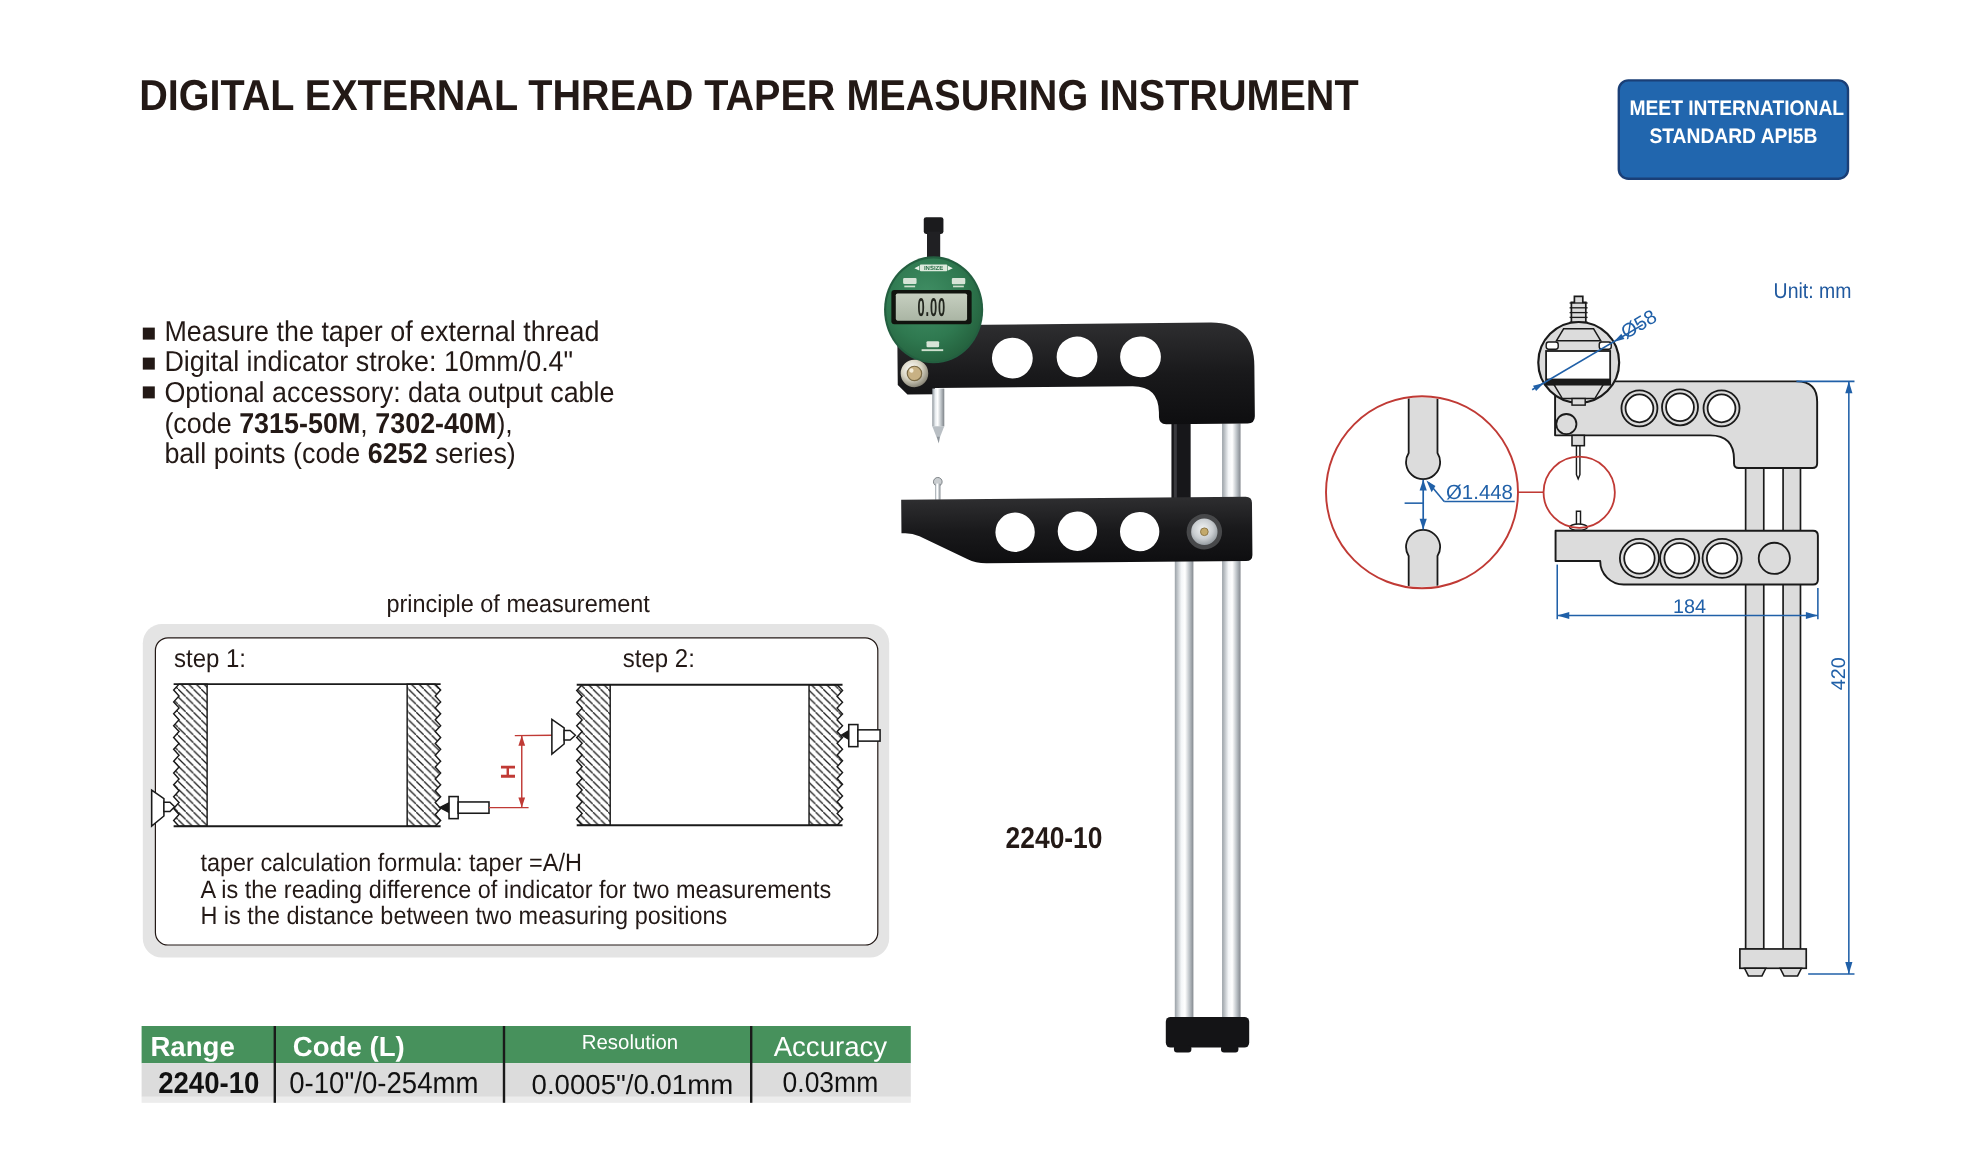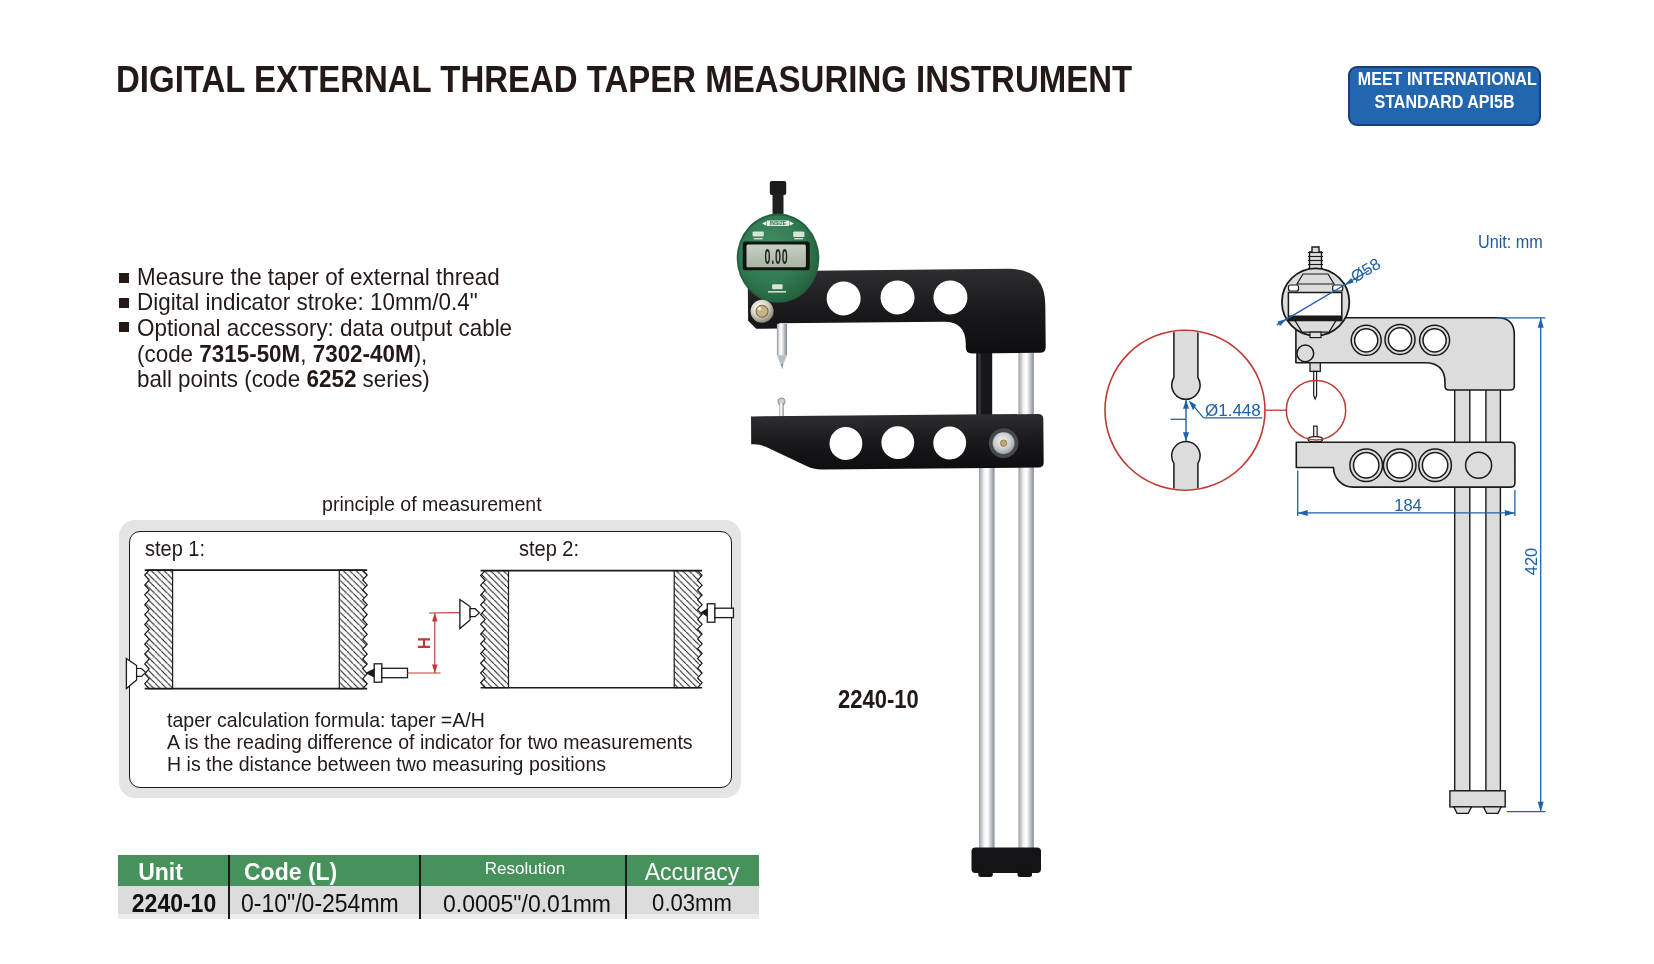--- a/index.html
+++ b/index.html
@@ -2,21 +2,21 @@
 <html><head><meta charset="utf-8"><style>
 html,body{margin:0;padding:0}
 #page{position:relative;width:1654px;height:964px;background:#fff;font-family:"Liberation Sans",sans-serif;overflow:hidden}
 .abs{position:absolute}
 </style></head>
 <body>
 <div id="page">
 
 <div class="abs" id="title" style="left:115.5px;top:59px;font-size:36px;font-weight:bold;color:#231916;white-space:nowrap;transform:scaleX(0.916);transform-origin:0 0">DIGITAL EXTERNAL THREAD TAPER MEASURING INSTRUMENT</div>
 
-<div class="abs" style="left:1348px;top:66px;width:193px;height:60px;background:#2166ae;border:2px solid #1a3f77;border-radius:9px;box-sizing:border-box;color:#fff;font-weight:bold;text-align:center;line-height:23px;padding-top:0">
+<div class="abs" style="left:1348px;top:66px;width:193px;height:84px;background:#2166ae;border:2px solid #1a3f77;border-radius:9px;box-sizing:border-box;color:#fff;font-weight:bold;text-align:center;line-height:23px;padding-top:11px">
       <div style="transform:scaleX(0.917);transform-origin:50% 0;font-size:17.5px;white-space:nowrap">MEET INTERNATIONAL<br>STANDARD API5B</div>
     </div>
 
 <div class="abs" style="left:119px;top:273px;width:10px;height:10px;background:#231916"></div>
 <div class="abs" style="left:119px;top:297.5px;width:10px;height:10px;background:#231916"></div>
 <div class="abs" style="left:119px;top:322px;width:10px;height:10px;background:#231916"></div>
 <div class="abs" style="left:136.8px;top:263.9px;font-size:24px;color:#231916;line-height:25.6px;transform:scaleX(0.934);transform-origin:0 0">Measure the taper of external thread<br>Digital indicator stroke: 10mm/0.4"<br>Optional accessory: data output cable<br>(code <b>7315-50M</b>, <b>7302-40M</b>),<br>ball points (code <b>6252</b> series)</div>
 
 <div class="abs" style="left:321.5px;top:491.8px;font-size:20.5px;color:#231916;transform:scaleX(0.954);transform-origin:0 0">principle of measurement</div>
 <div class="abs" style="left:119px;top:520px;width:622px;height:278px;background:#e4e4e4;border-radius:16px"></div>
@@ -227,21 +227,21 @@
 <path d="M450.7,571.7 l-3,-10 l6,0 Z" fill="#2060a8"></path>
 <text x="447.3" y="321.5" transform="rotate(-90 447.3 321.5)" text-anchor="middle" font-size="16.5" fill="#2060a8" font-family="Liberation Sans">420</text>
     </svg>
 
 <div class="abs" style="left:117.5px;top:855px;width:641px;height:31px;background:#47915c"></div>
 <div class="abs" style="left:117.5px;top:886px;width:641px;height:28px;background:#dcdcdc"></div>
 <div class="abs" style="left:117.5px;top:914px;width:641px;height:5px;background:#ececec"></div>
 <div class="abs" style="left:227.7px;top:855px;width:2px;height:64px;background:#1a1a1a"></div>
 <div class="abs" style="left:418.5px;top:855px;width:2px;height:64px;background:#1a1a1a"></div>
 <div class="abs" style="left:625.3px;top:855px;width:2px;height:64px;background:#1a1a1a"></div>
-<div class="abs" style="left:117px;top:858.5px;width:87px;text-align:center;font-size:23px;font-weight:bold;color:#fff">Unit</div>
+<div class="abs" style="left:117px;top:858.5px;width:87px;text-align:center;font-size:23px;font-weight:bold;color:#fff">Range</div>
 <div class="abs" style="left:244px;top:858.5px;font-size:23px;font-weight:bold;color:#fff">Code (L)</div>
 <div class="abs" style="left:422px;top:858.5px;width:206px;text-align:center;font-size:17px;font-weight:normal;color:#fff">Resolution</div>
 <div class="abs" style="left:627px;top:858.5px;width:130px;text-align:center;font-size:23px;font-weight:normal;color:#fff">Accuracy</div>
 <div class="abs" style="left:117px;top:889px;width:114px;text-align:center;font-size:25px;font-weight:bold;color:#111;transform:scaleX(0.92)">2240-10</div>
 <div class="abs" style="left:240.8px;top:889px;font-size:25px;color:#111;transform:scaleX(0.92);transform-origin:0 0">0-10"/0-254mm</div>
 <div class="abs" style="left:424px;top:891px;width:206px;text-align:center;font-size:23px;color:#111">0.0005"/0.01mm</div>
 <div class="abs" style="left:627px;top:889px;width:130px;text-align:center;font-size:24px;color:#111;transform:scaleX(0.92)">0.03mm</div>
 
 </div>
 </body></html>

